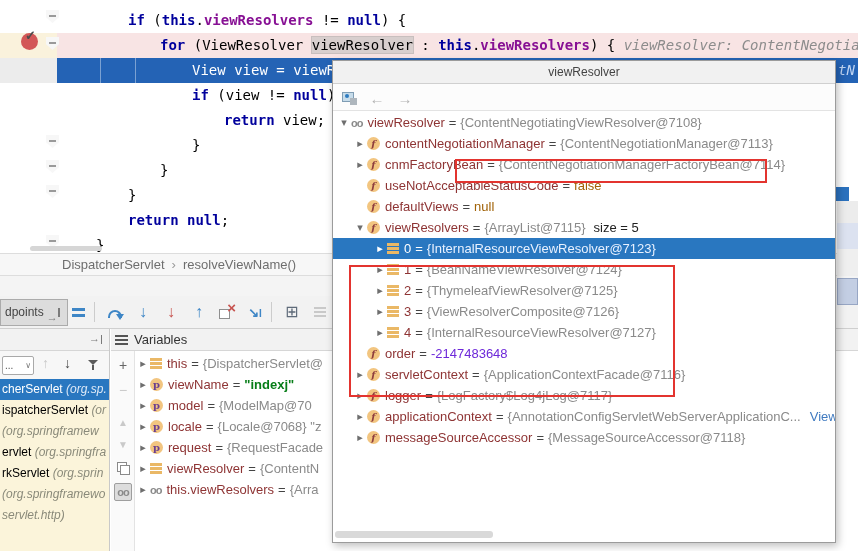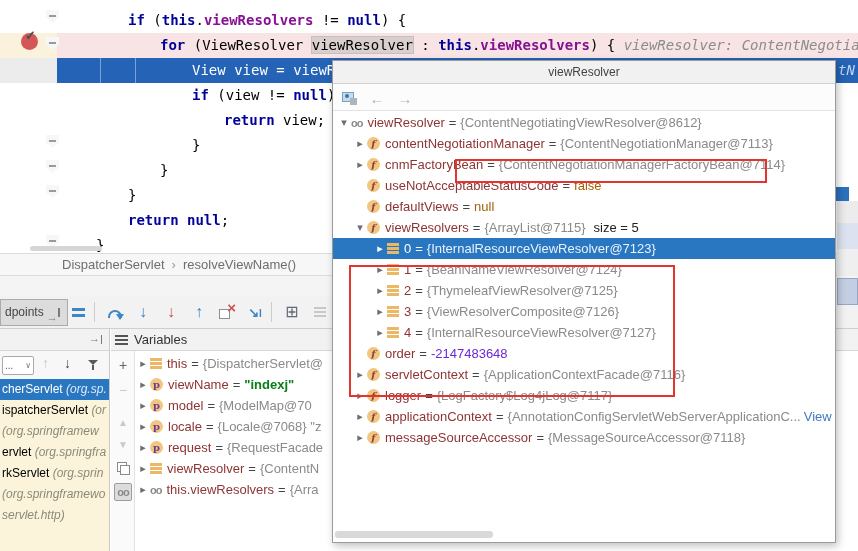--- a/index.html
+++ b/index.html
@@ -99,21 +99,21 @@
   .trow .val-num{color:#6d28d9;}
   .trow .extra{color:#222;margin-left:8px;}
   .trow.sel{background:var(--accent);}
   .trow.sel .nm,.trow.sel .chev,.trow.sel .eq{color:#fff;}
   .trow.sel .val{color:#E8F1FF;}
   .ic-circle{width:13px;height:13px;border-radius:50%;background:#F2C580;flex:none;margin-right:5px;
     display:flex;align-items:center;justify-content:center;font:italic bold 10px "DejaVu Serif",serif;color:#8F3E3E;}
   .ic-circle.p{color:#6A3E8F;font-style:normal;}
   .ic-bars{width:12px;height:11px;flex:none;margin-right:5px;background:repeating-linear-gradient(to bottom,#EAB866 0 3px,transparent 3px 4px);}
   .ic-watch{flex:none;margin-right:5px;}
-  .vlink{color:#3F7AC0;margin-left:3px;}
+  .vlink{color:#3F7AC0;margin-left:9px;}
   
   #popup{position:absolute;left:332px;top:60px;width:504px;height:483px;background:#fff;
     border:1px solid #9B9B9B;box-shadow:2px 3px 8px rgba(0,0,0,.25);z-index:10;}
   #popup-title{height:23px;background:#F1F1F1;border-bottom:1px solid #D0D0D0;text-align:center;
     font-size:12px;color:#444;line-height:22px;}
   #popup-toolbar{position:relative;height:27px;border-bottom:1px solid #E3E3E3;background:#FCFCFC;}
   .ptico{position:absolute;top:4px;width:20px;height:20px;display:flex;align-items:center;justify-content:center;color:#B3B3B3;font-size:15px;font-weight:bold;}
   .ic-dup{position:relative;width:15px;height:14px;}
   .ic-dup::before{content:"";position:absolute;left:0;top:1px;width:10px;height:8px;background:#C7DCEA;border:1px solid #7F9DB4;}
   .ic-dup::after{content:"";position:absolute;right:0;bottom:0;width:7px;height:7px;background:#AEB6BD;}
@@ -318,21 +318,21 @@
         </span>
       <span class="ptico" style="left:34px">←</span>
       <span class="ptico" style="left:62px">→</span>
     </div>
     <div id="popup-tree">
         <div class="trow" style="padding-left: 4px;">
           <span class="chev">▾</span>
           <span class="ic-watch ic-glasses">oo</span>
           <span class="nm">viewResolver</span>
           <span class="eq">=</span>
-          <span class="val">{ContentNegotiatingViewResolver@8612}</span>
+          <span class="val">{ContentNegotiatingViewResolver@7108}</span>
         </div>
         <div class="trow" style="padding-left: 20px;">
           <span class="chev">▸</span>
           <span class="ic-circle">f</span>
           <span class="nm">contentNegotiationManager</span>
           <span class="eq">=</span>
           <span class="val">{ContentNegotiationManager@7113}</span>
         </div>
         <div class="trow" style="padding-left: 20px;">
           <span class="chev">▸</span>

